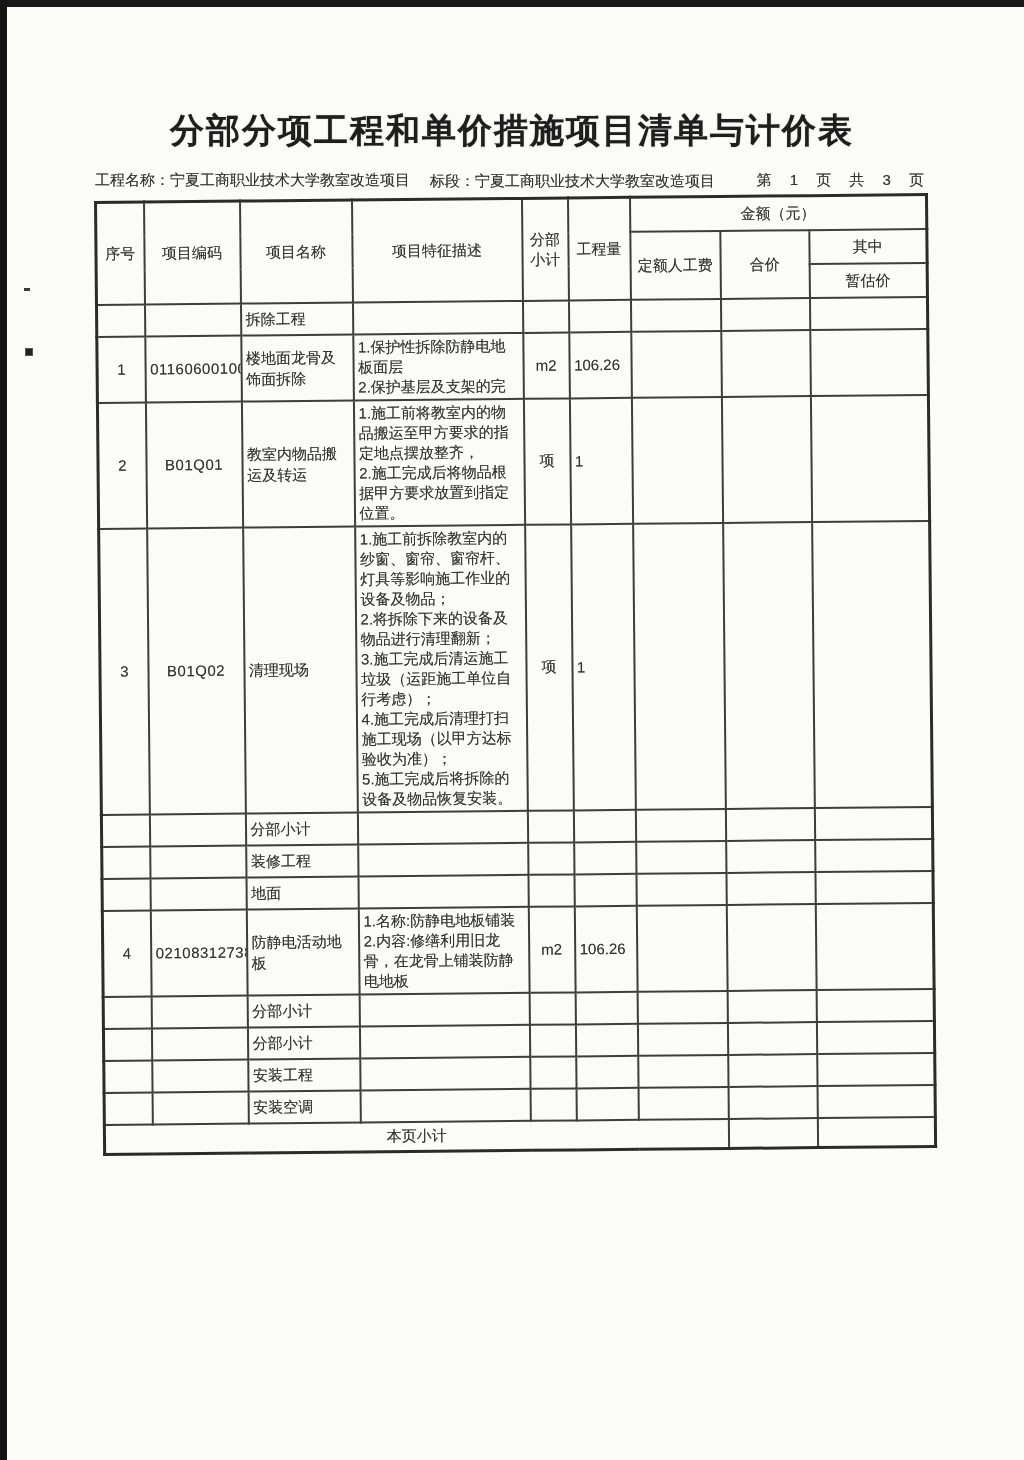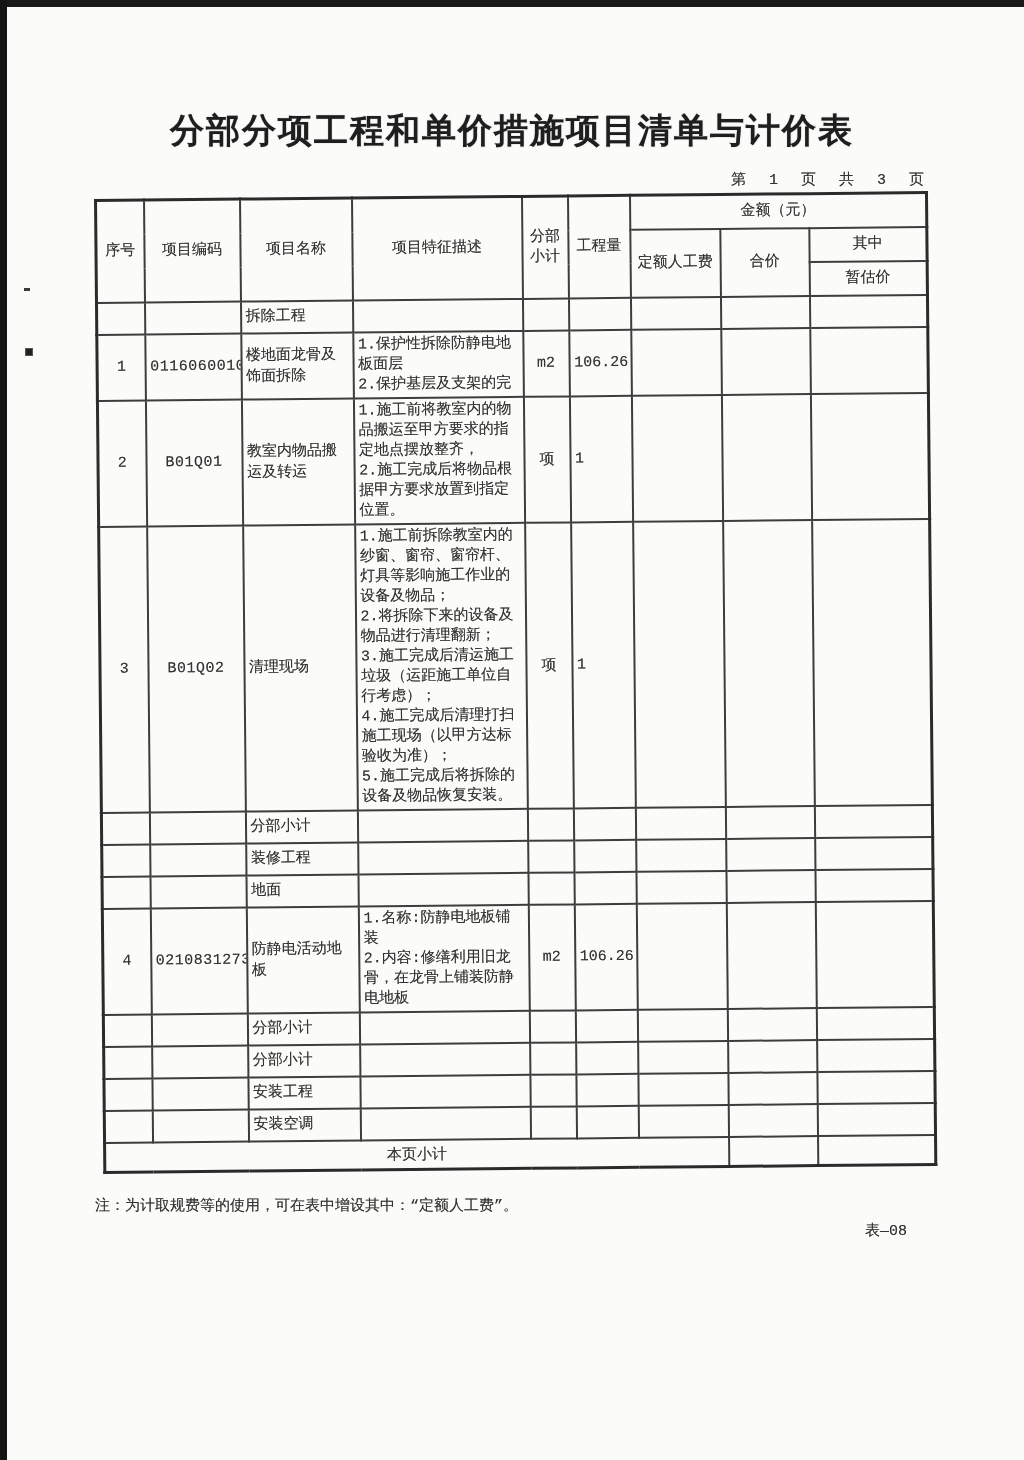--- a/index.html
+++ b/index.html
@@ -2,21 +2,21 @@
 <html><head>
 <meta charset="utf-8">
 <style>
   * { margin:0; padding:0; box-sizing:border-box; }
   html,body { background:#e9e9e7; }
   .page {
     position:relative;
     width:1024px; height:1460px;
     background:#fbfbf9;
     overflow:hidden;
-    font-family:Liberation Mono, monospace;
+    font-family:Liberation Sans, sans-serif;
     color:#2e2e2e;
   }
   
   .edge-top  { position:absolute; left:0; top:0; width:1024px; height:7px; background:#191919; }
   .edge-left { position:absolute; left:0; top:0; width:7px; height:1460px; background:#141414; }
   .speck-a { position:absolute; left:24px; top:288px; width:6px; height:3px; background:#3a3a3a; }
   .speck-b { position:absolute; left:25px; top:348px; width:8px; height:8px; background:#222; border:1px solid #555; }
 
   .doc-title {
     margin-top:108px;
@@ -96,20 +96,22 @@
 <div class="page">
 
   <div class="edge-top"></div>
   <div class="edge-left"></div>
   <div class="speck-a"></div>
   <div class="speck-b"></div>
 
   <div class="doc-title">分部分项工程和单价措施项目清单与计价表</div>
 
   <div class="doc-header">
+    <div class="dh-project"><span>工程名称：</span><span>宁夏工商职业技术大学教室改造项目</span></div>
+    <div class="dh-section"><span>标段：</span><span>宁夏工商职业技术大学教室改造项目</span></div>
     <div class="dh-page">第 1 页 共 3 页</div>
   </div>
 
   <div class="table-zone">
     <table class="bq">
       <colgroup>
         <col style="width:48px">
           <col style="width:96px">
           <col style="width:112px">
         <col style="width:170px">
@@ -280,18 +282,14 @@
           </tr>
           <tr class="r-pagesum">
             <td colspan="7" class="span7">本页小计</td>
             <td class="c7"></td>
             <td class="c8"></td>
           </tr>
         </tbody>
     </table>
   </div>
 
-  <div class="doc-footer">
-    <div>注：为计取规费等的使用，可在表中增设其中：“定额人工费”。</div>
-    <div class="form-code">表—08</div>
-  </div>
 
 </div>
 
 </body></html>

